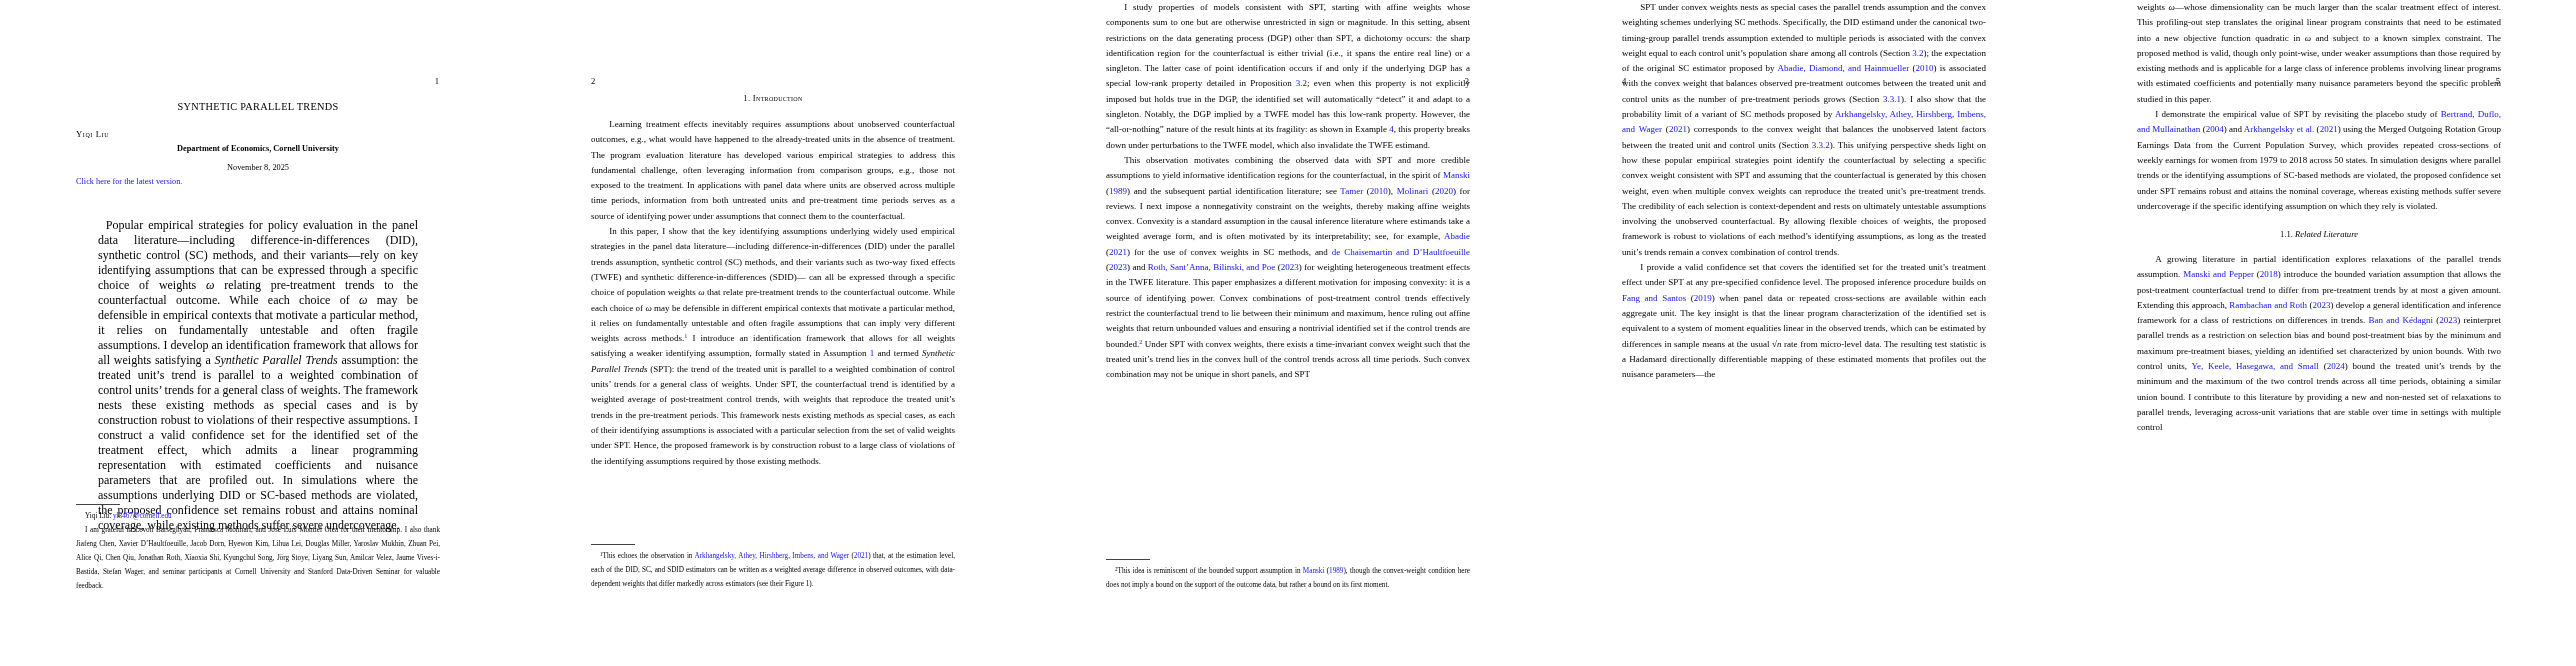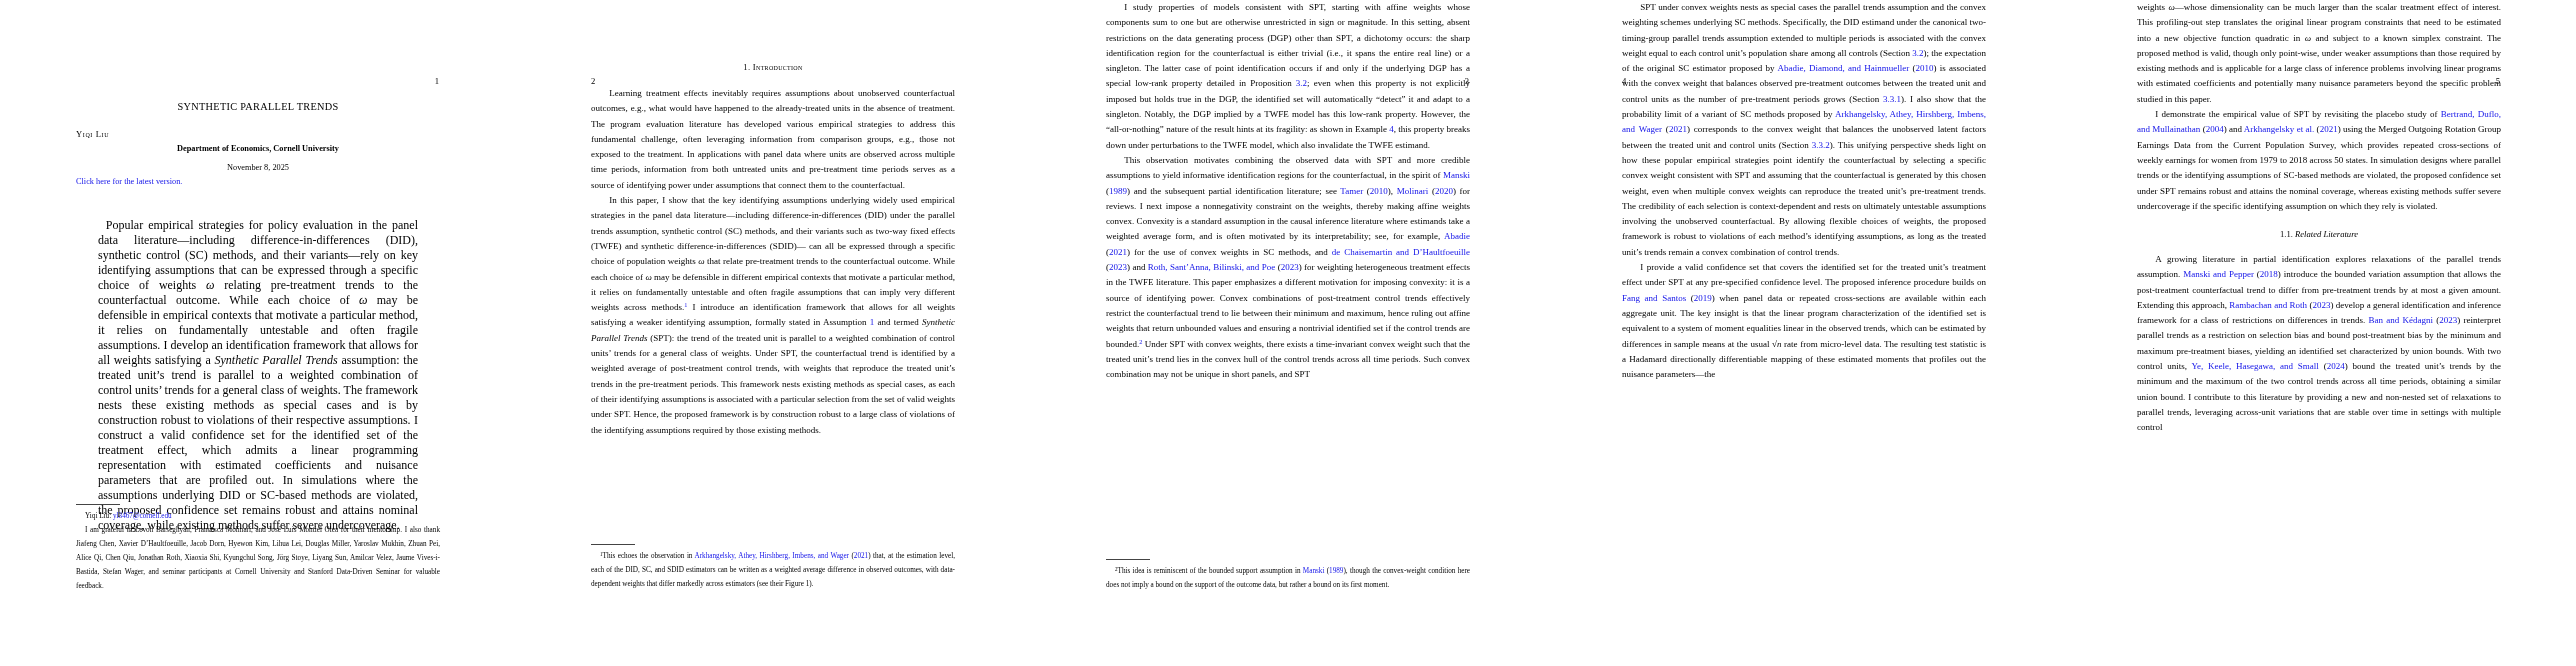--- a/index.html
+++ b/index.html
@@ -6,21 +6,21 @@
   body{width:2576px;height:667px;background:#ffffff;position:relative;overflow:hidden;
        font-family:"Liberation Serif",serif;color:#000;}
   .watermark{position:absolute;left:14.5px;top:496px;transform-origin:0 0;transform:rotate(-90deg);
        font-size:18.3px;letter-spacing:0.6px;color:#878787;white-space:pre;}
   #pages{position:absolute;left:0;top:0;width:2576px;height:667px;}
   .page{position:absolute;top:0;width:515px;height:667px;background:#fff;}
   .pagenum{position:absolute;top:76px;font-size:8.6px;}
   .pagenum.right{right:76px}
   .pagenum.left{left:76px}
   .body{position:absolute;left:76px;top:0;width:364px;}
-  .page-2 .body{padding-top:62px}
+  .page-2 .body{padding-top:93px}
   .page-3 .body,.page-4 .body,.page-5 .body{}
   .title{text-align:center;margin:101px 0 0;font-size:10.3px;letter-spacing:0.3px;}
   .author{margin-top:16.7px;font-size:8.6px;font-variant:small-caps;letter-spacing:0.6px;}
   .affil{text-align:center;margin-top:5px;font-size:8.3px;font-weight:bold;}
   .date{text-align:center;margin-top:10px;font-size:8.3px;}
   .clink{margin-top:5px;font-size:8.3px;}
   p.abs{margin:32px 22px 0;font-size:12px;line-height:15px;text-align:justify;text-indent:7.8px;}
   p.kw{margin:15.6px 22px 0;font-size:8px;line-height:14.5px;text-align:justify;text-indent:7.8px;}
   .h1{text-align:center;font-size:8.6px;font-variant:small-caps;letter-spacing:0.3px;margin:0 0 14px;}
   .h2{text-align:center;font-size:8.6px;margin:14.5px 0 13.3px;}

